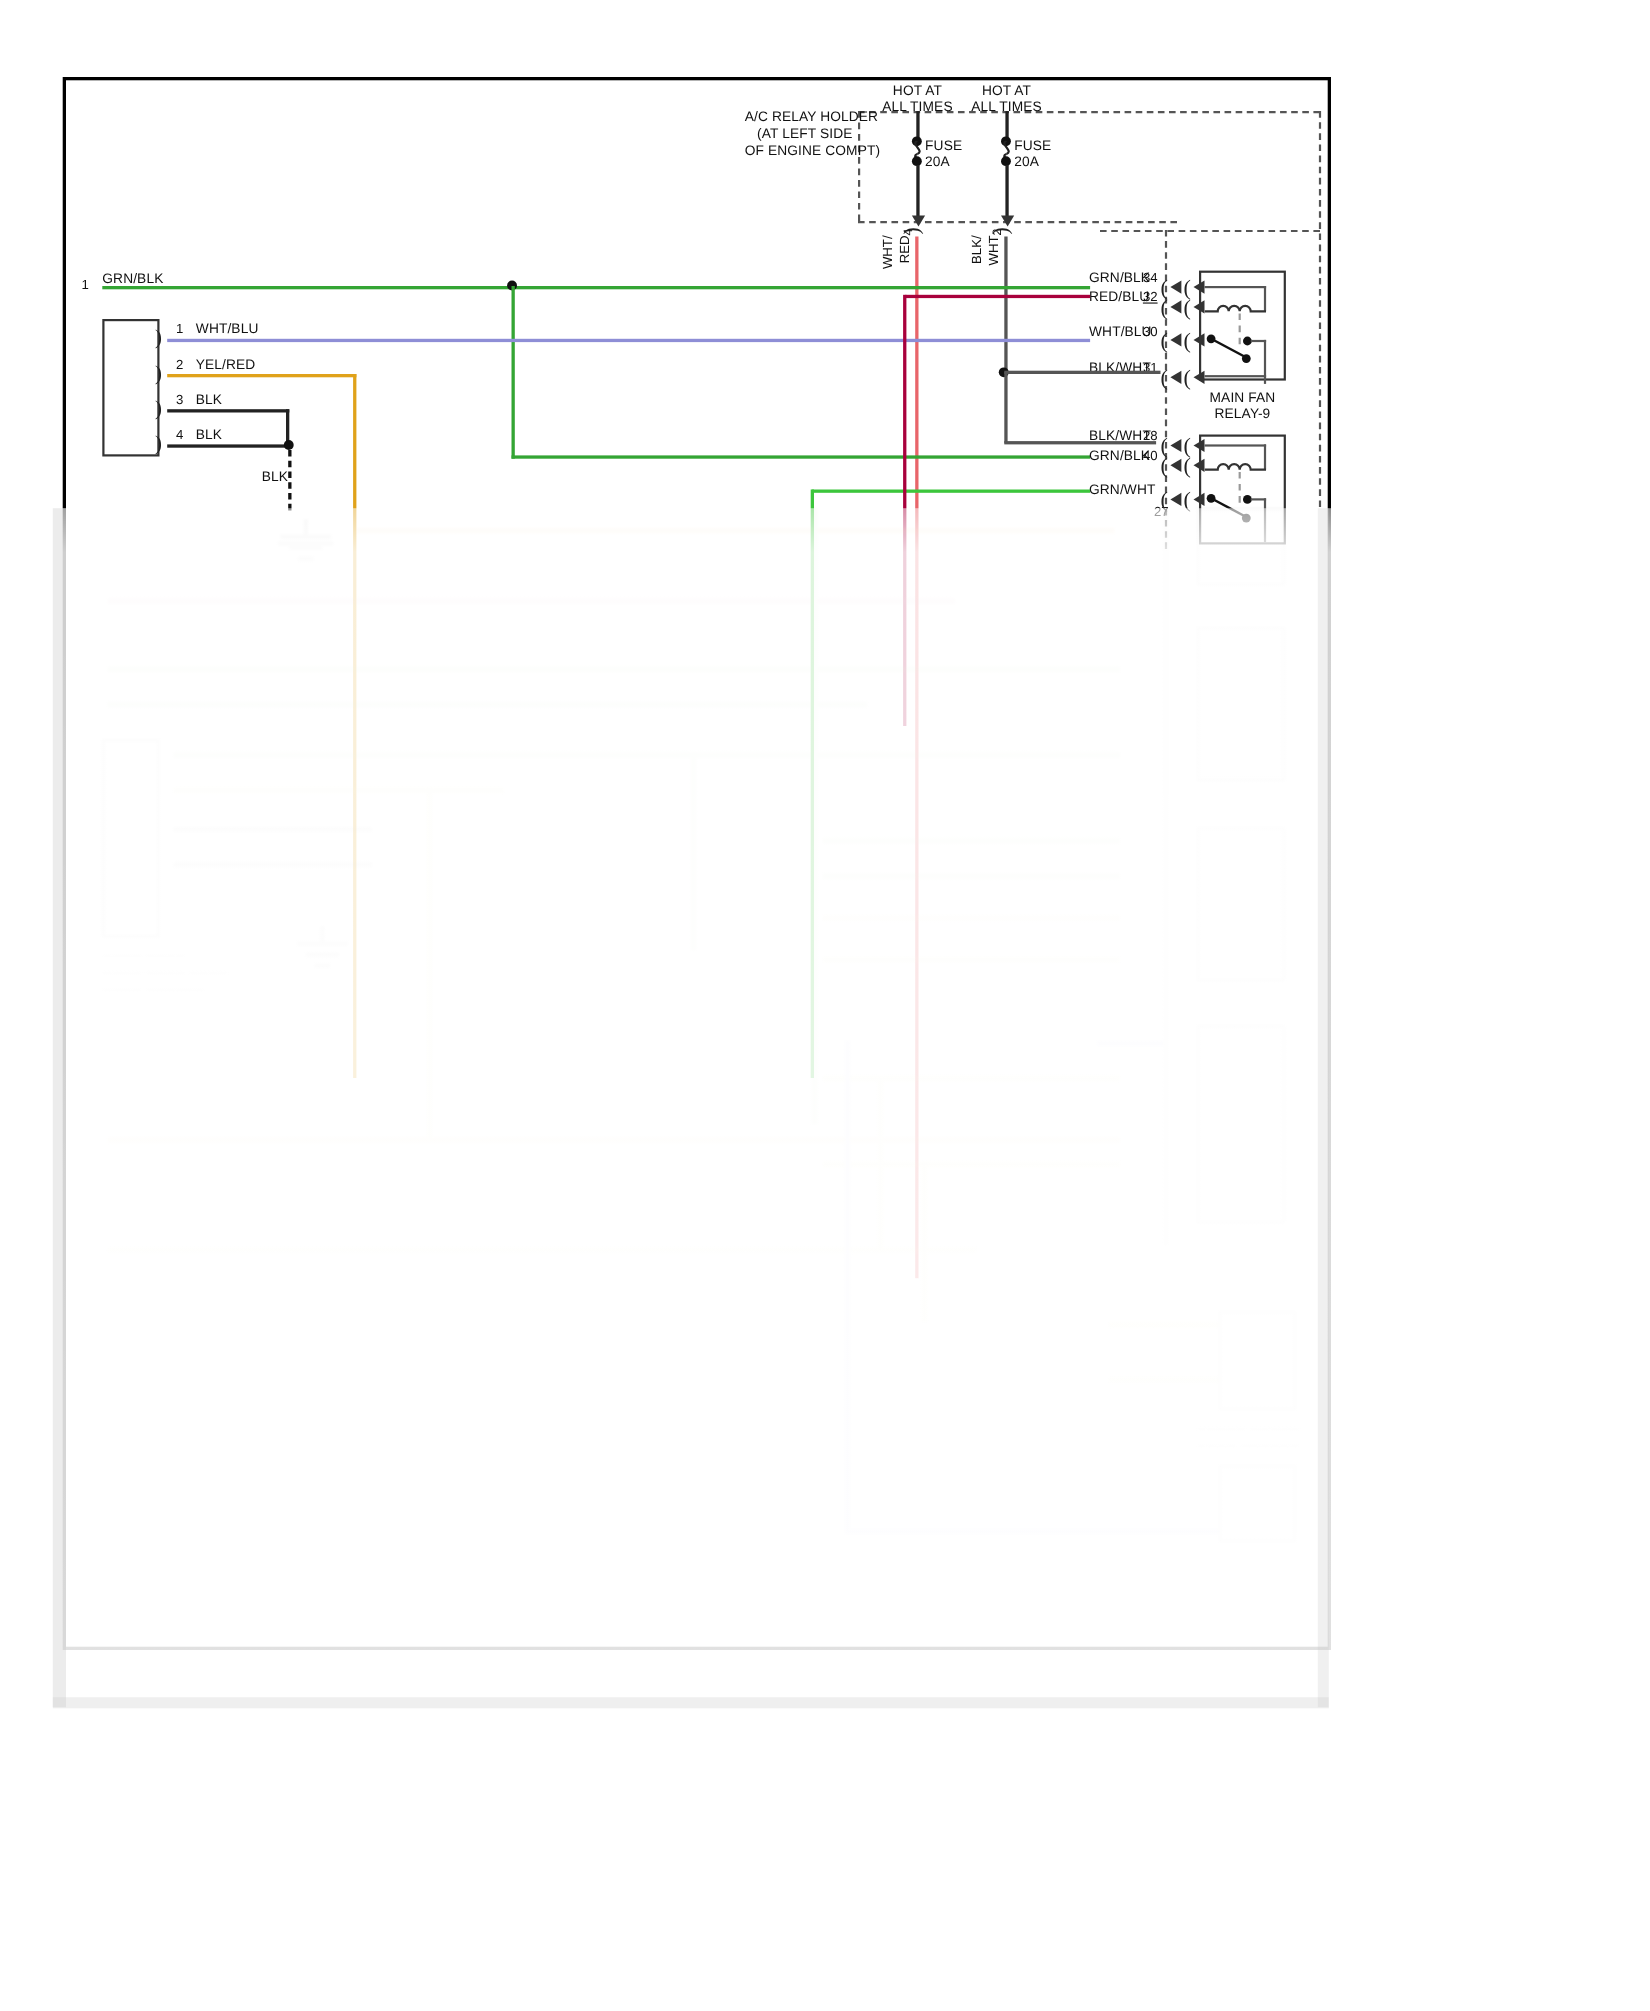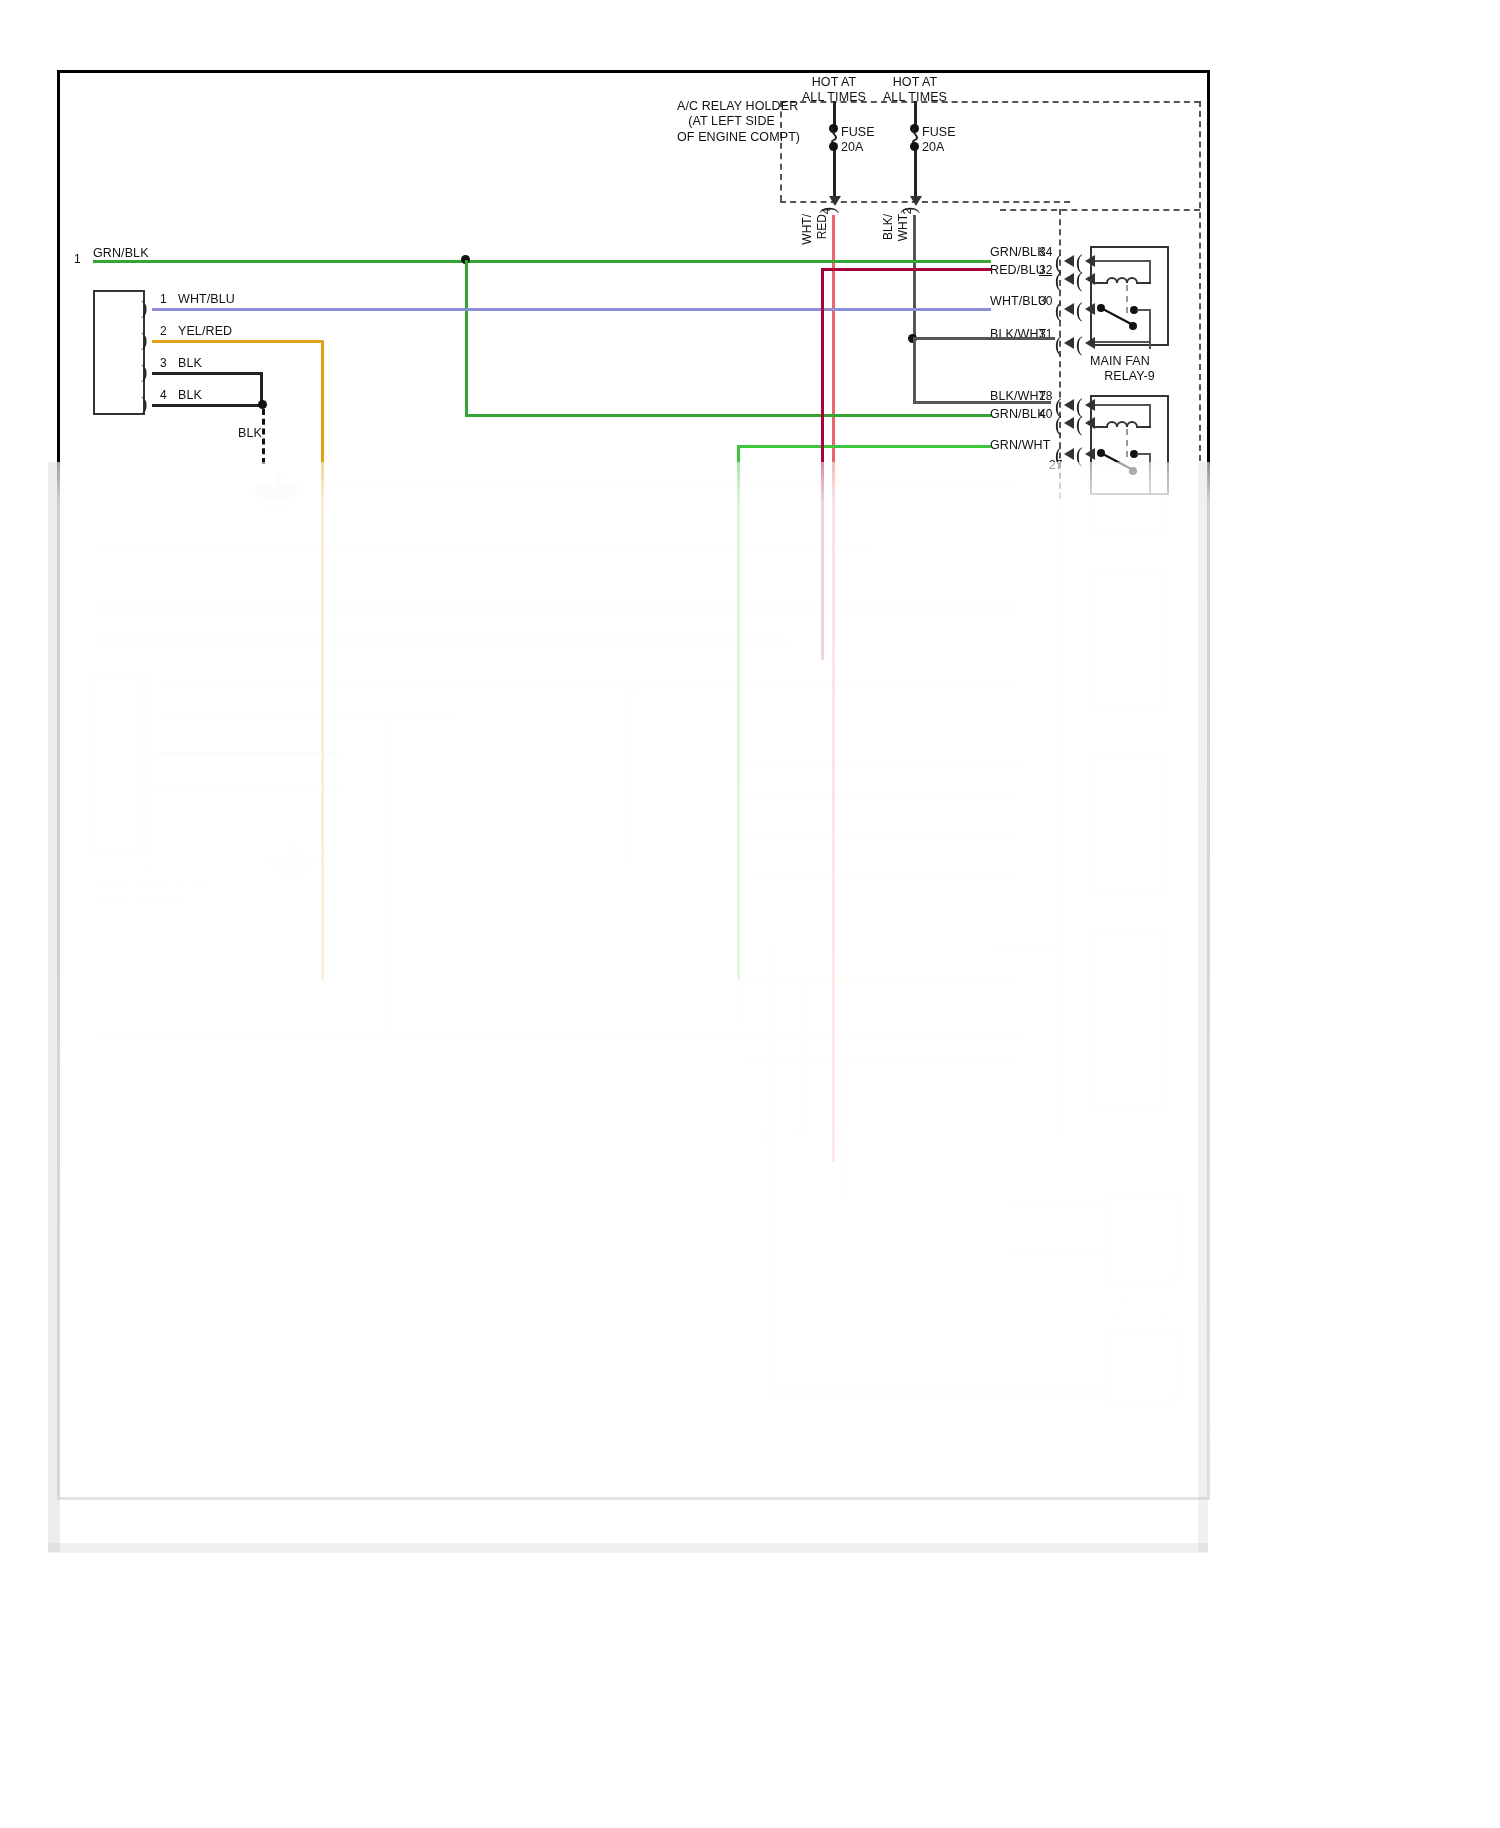--- a/index.html
+++ b/index.html
@@ -207,21 +207,21 @@
 
   <div class="lbl" style="left:990px;top:327px;">BLK/WHT</div>
   <div class="num" style="left:1039px;top:327px;">31</div>
   <div class="conn" style="left:1055px;top:334px;">(</div>
   <div class="arrowL" style="left:1064px;top:337px;"></div>
   <div class="conn" style="left:1076px;top:334px;">(</div>
   <div class="arrowL" style="left:1085px;top:337px;"></div>
   <div class="wire h c-blkwht" style="left:1095px;top:341px;width:56px;height:2px;"></div>
   <div class="wire h c-blkwht" style="left:913px;top:337px;width:142px;"></div>
 
-  <div class="lbl" style="left:1090px;top:354px;width:79px;">MAIN FAN</div>
+  <div class="lbl" style="left:1090px;top:354px;width:79px;text-align:center;">MAIN FAN</div>
   <div class="lbl" style="left:1090px;top:369px;width:79px;text-align:center;">RELAY-9</div>
 
   <div class="box" style="left:1090px;top:395px;width:79px;height:100px;"></div>
 
   <div class="lbl" style="left:990px;top:389px;">BLK/WHT</div>
   <div class="num" style="left:1039px;top:389px;">28</div>
   <div class="conn" style="left:1055px;top:396px;">(</div>
   <div class="arrowL" style="left:1064px;top:399px;"></div>
   <div class="conn" style="left:1076px;top:396px;">(</div>
   <div class="arrowL" style="left:1085px;top:399px;"></div>

